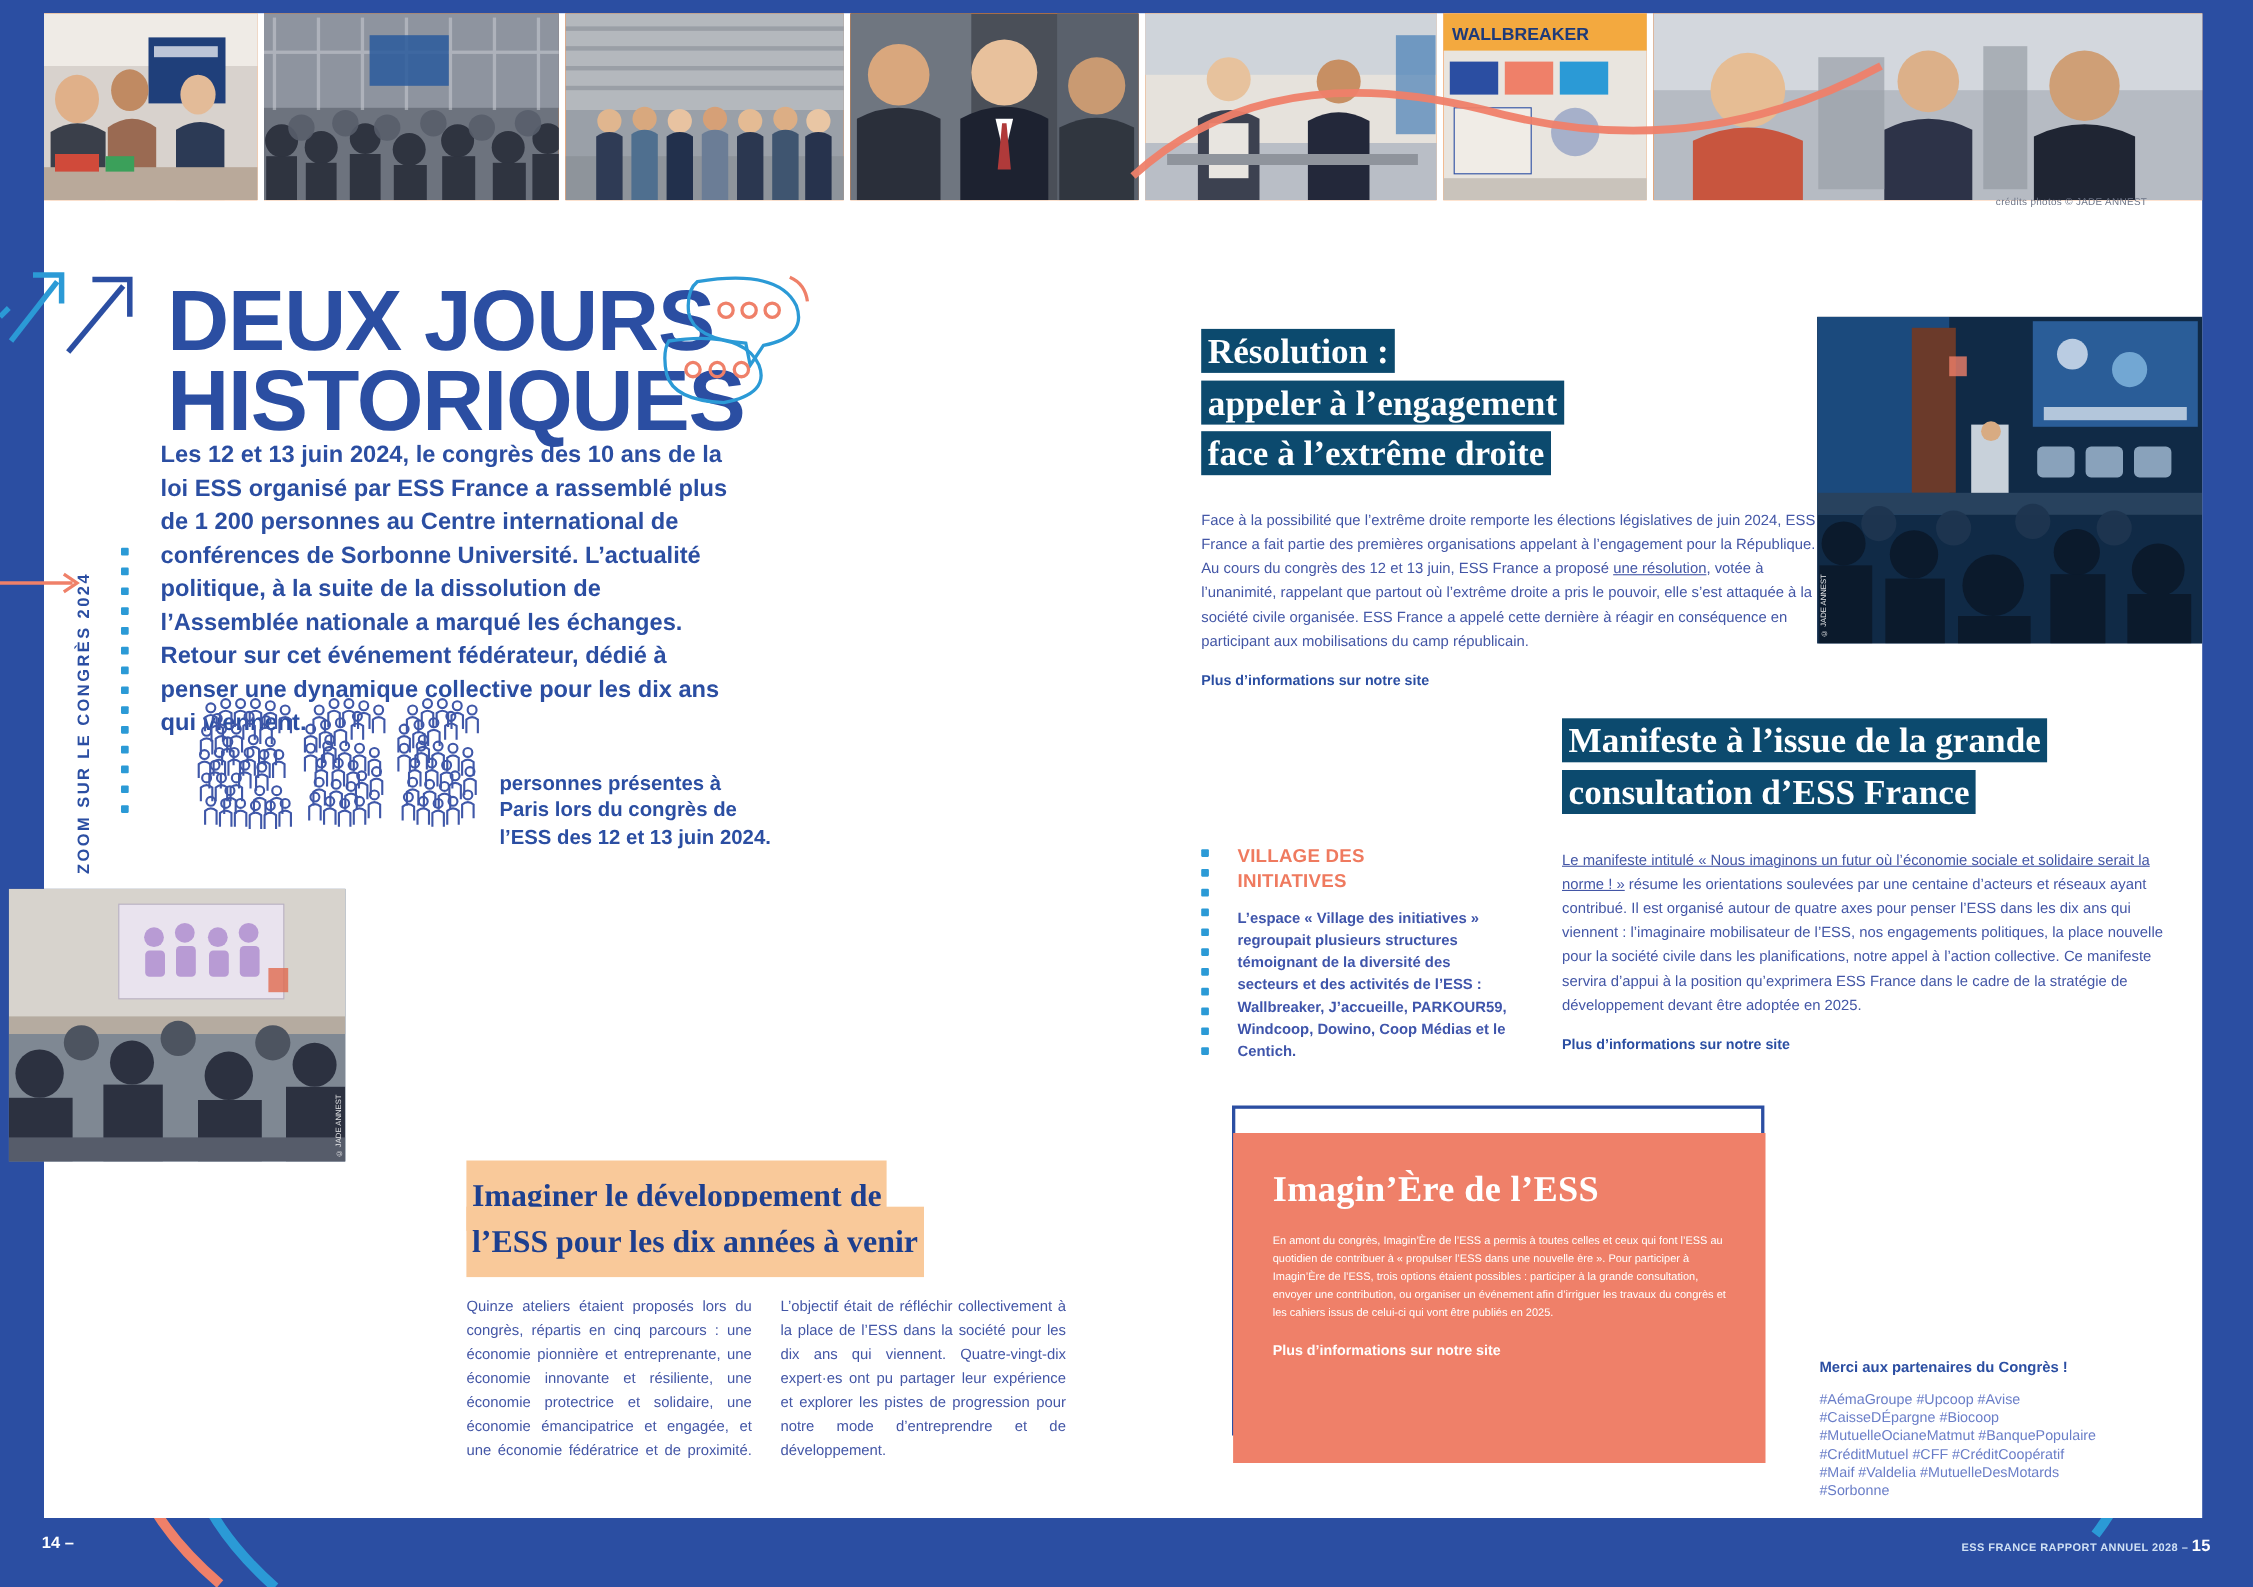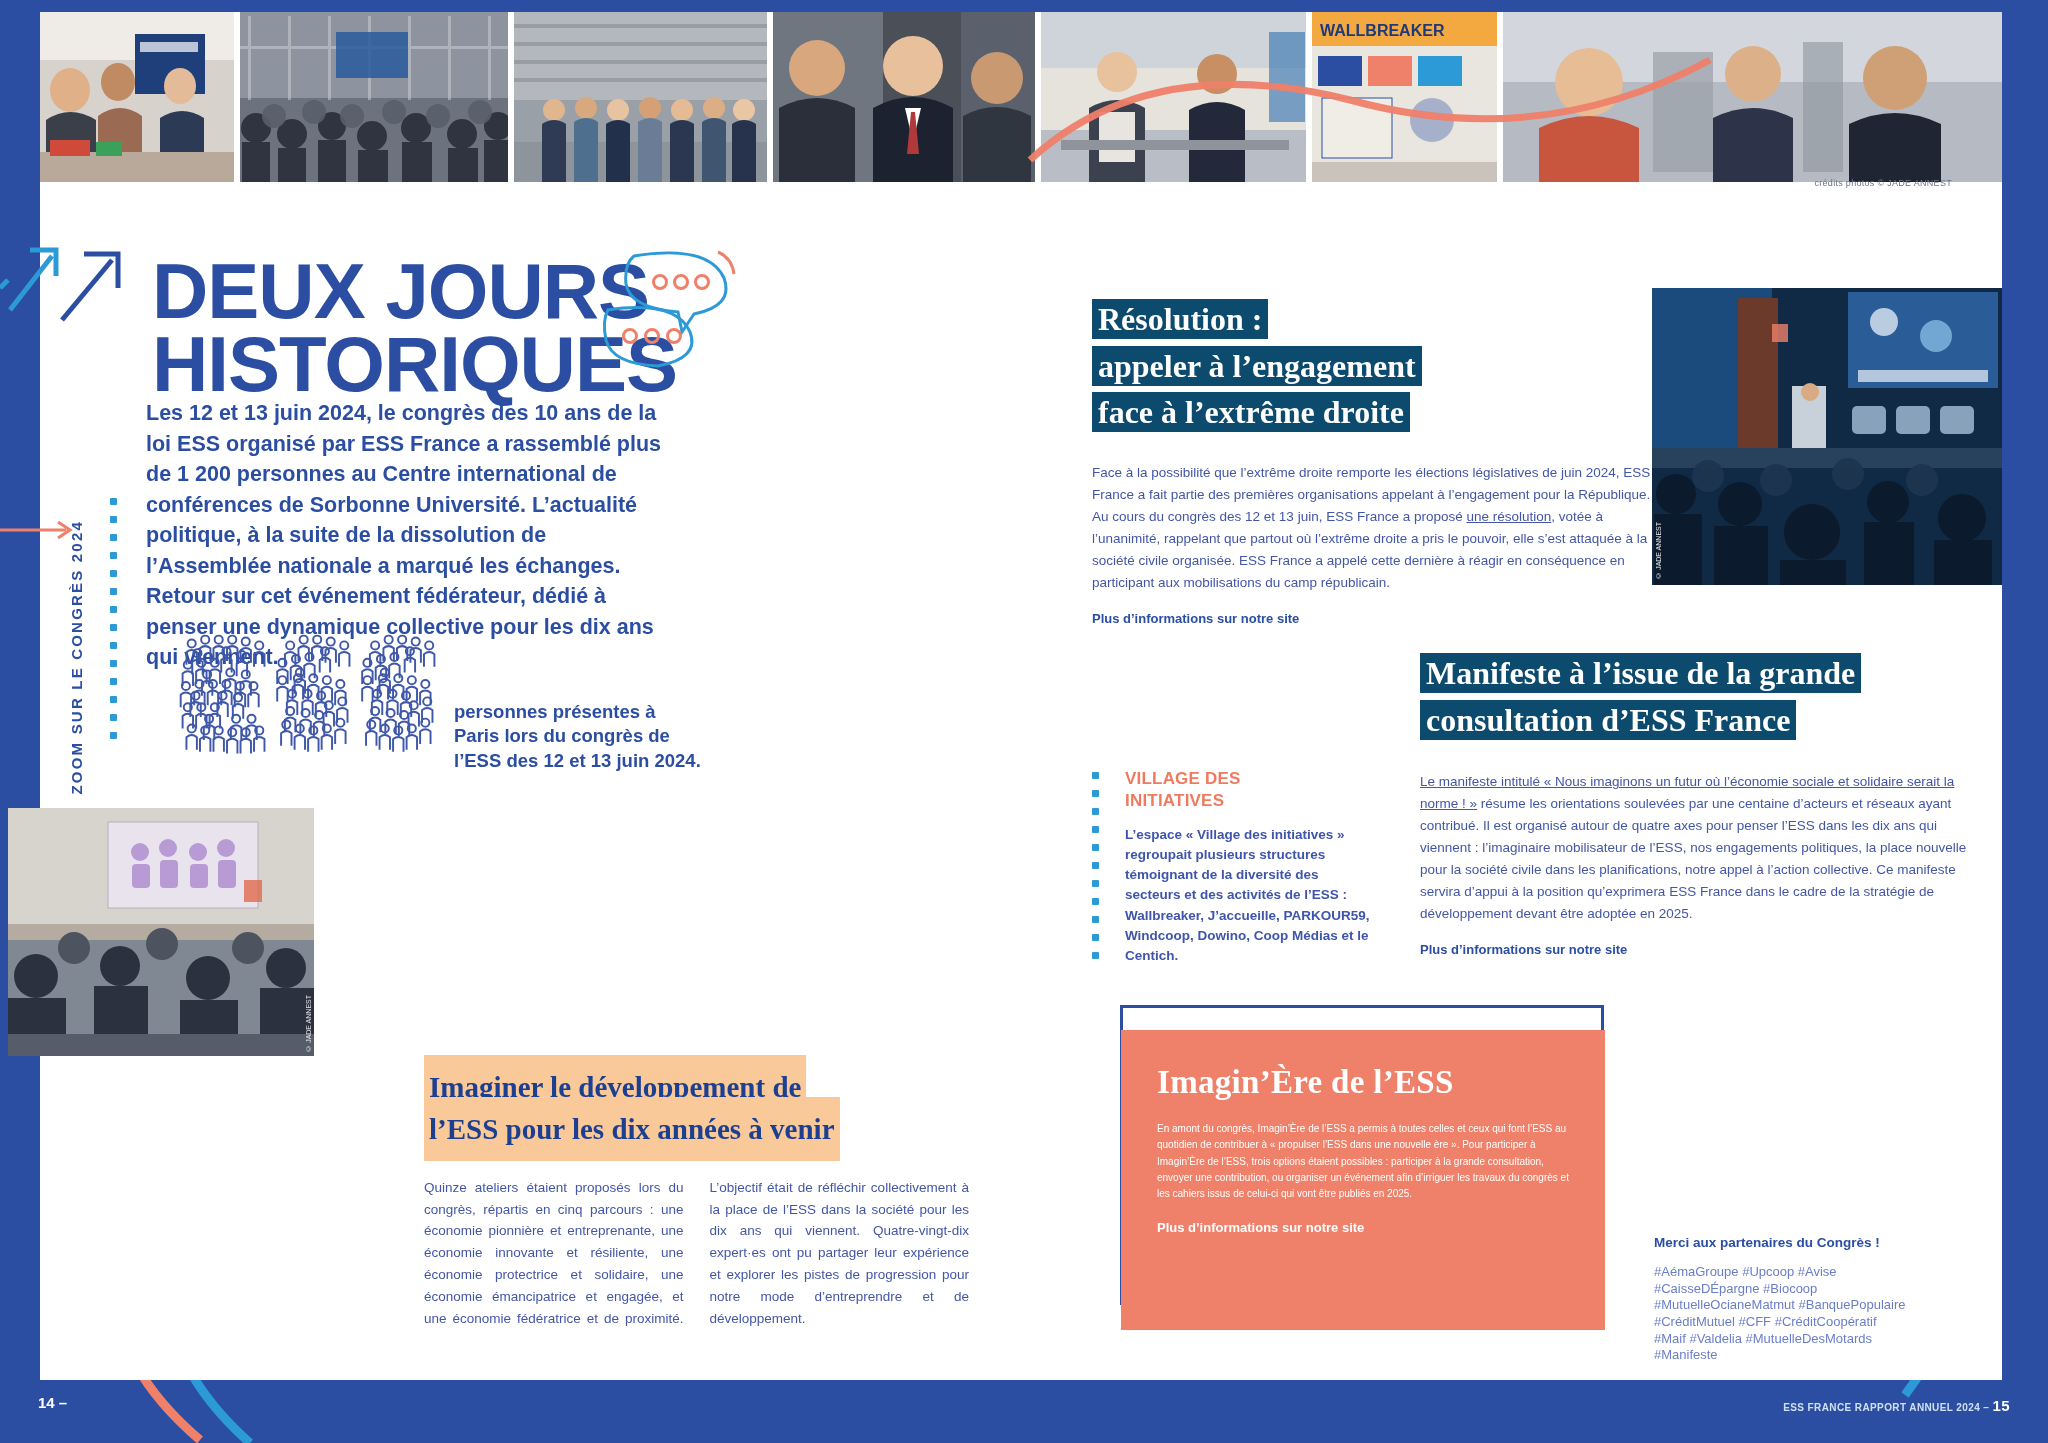--- a/index.html
+++ b/index.html
@@ -628,22 +628,22 @@
     <div class="moreinfo2">Plus d’informations sur notre site</div>
   </div>
 
   <div class="partners">
     <div class="pt">Merci aux partenaires du Congrès !</div>
     <div class="ph2">#AémaGroupe #Upcoop #Avise</div>
     <div class="ph2">#CaisseDÉpargne #Biocoop</div>
     <div class="ph2">#MutuelleOcianeMatmut #BanquePopulaire</div>
     <div class="ph2">#CréditMutuel #CFF #CréditCoopératif</div>
     <div class="ph2">#Maif #Valdelia #MutuelleDesMotards</div>
-    <div class="ph2">#Manifeste</div>
+    <div class="ph2">#Sorbonne</div>
   </div>
 
   <div class="foot-l">14 –</div>
   <div class="foot-r">
-    <span>ESS FRANCE RAPPORT ANNUEL 2024 –</span>
+    <span>ESS FRANCE RAPPORT ANNUEL 2028 –</span>
     <b>15</b>
   </div>
 
 </div>
 
 </body></html>

